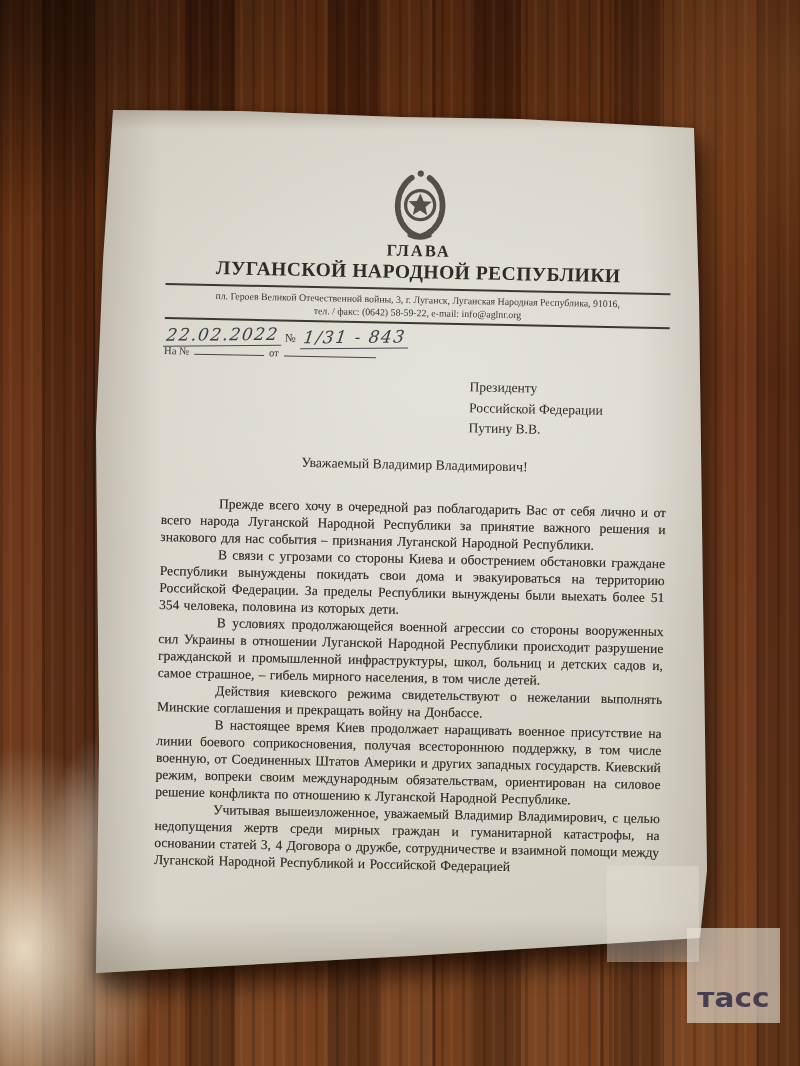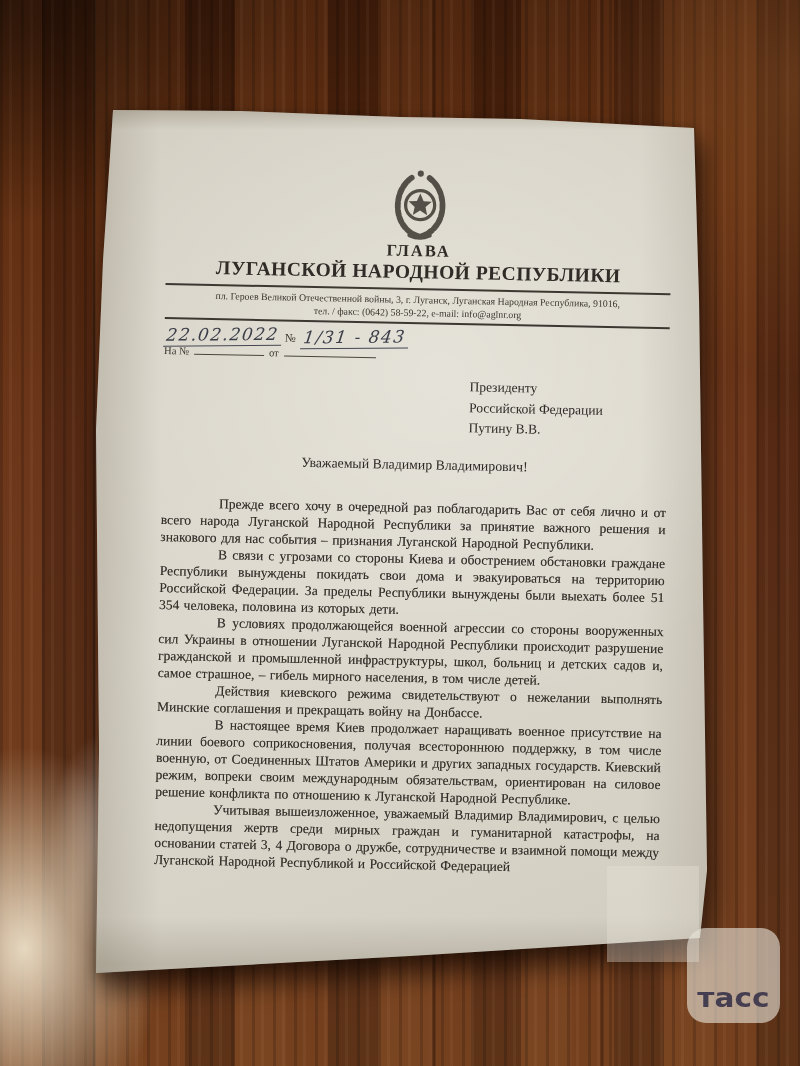--- a/index.html
+++ b/index.html
@@ -70,21 +70,21 @@
     margin:0;font-size:13.5px;line-height:17px;text-align:justify;
     text-indent:58px;word-spacing:1px;color:#33302b;
     text-shadow:0 0 .4px rgba(52,46,40,.55);
   }
   
   .tass{position:absolute;inset:0;pointer-events:none;}
   .sq{position:absolute;}
   .sq1{left:607px;top:866px;width:92px;height:96px;background:rgba(234,228,216,.36);}
   .sq2{
     left:687px;top:928px;width:93px;height:95px;background:rgba(233,227,216,.62);
-    display:flex;align-items:flex-end;justify-content:center;padding-bottom:12px;box-sizing:border-box;border-radius:19px;
+    display:flex;align-items:flex-end;justify-content:center;padding-bottom:12px;box-sizing:border-box;
   }
   .tass-text{
     font-family:"DejaVu Sans","Liberation Sans",sans-serif;
     font-weight:bold;font-size:29px;line-height:26px;letter-spacing:0px;
     color:#453e50;transform:scaleY(.92) scaleX(1.02);
   }
 </style>
 </head>
 <body>
 

